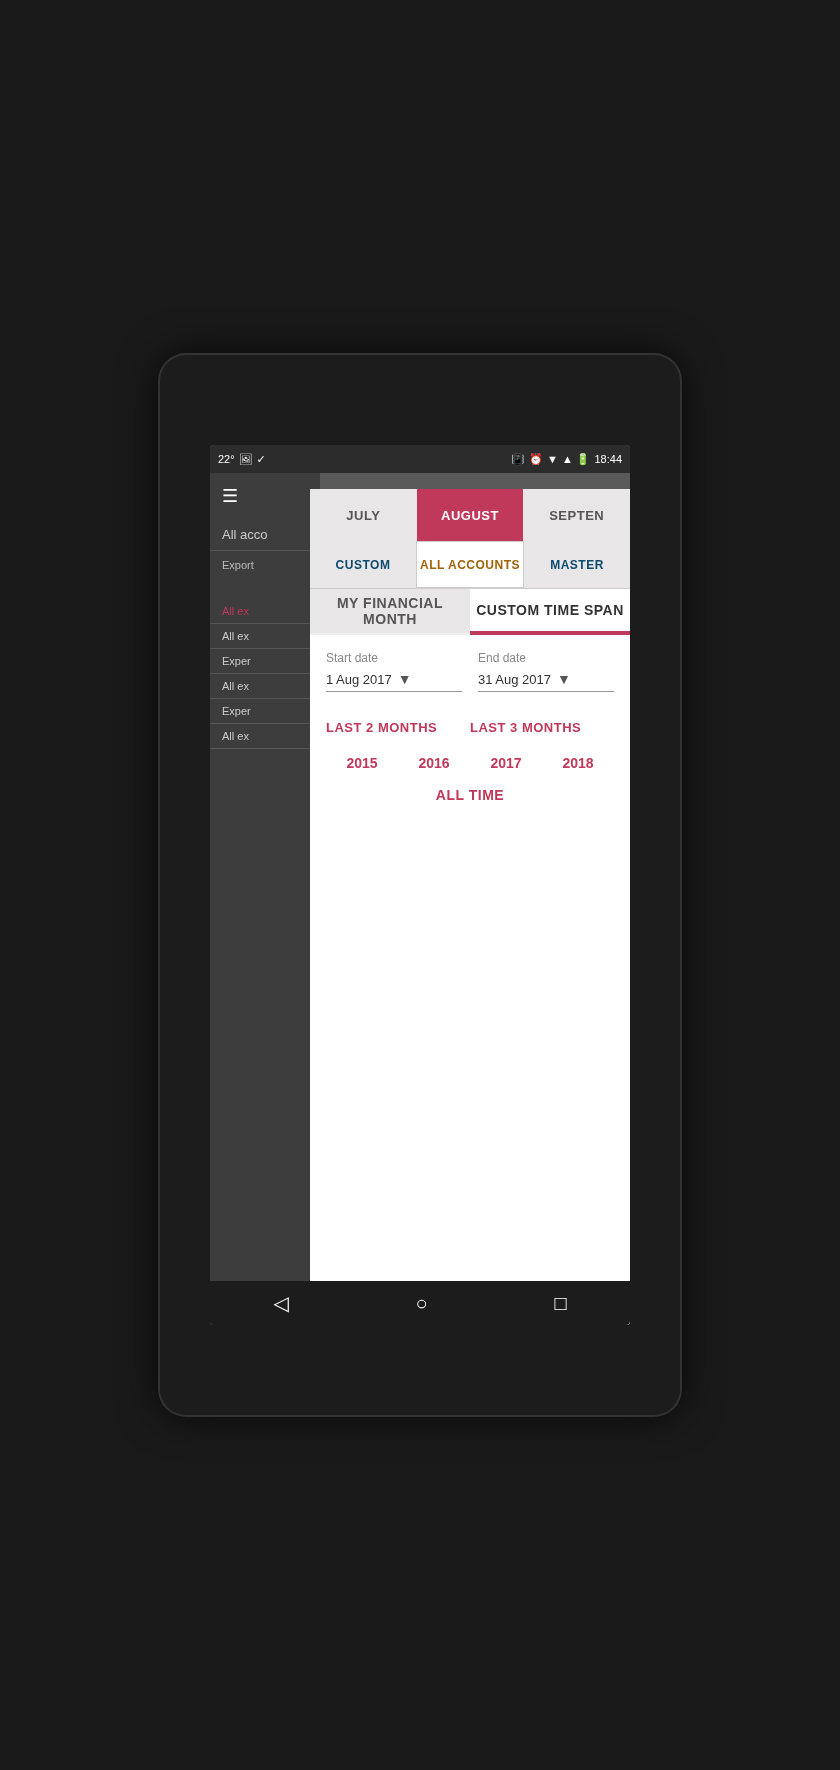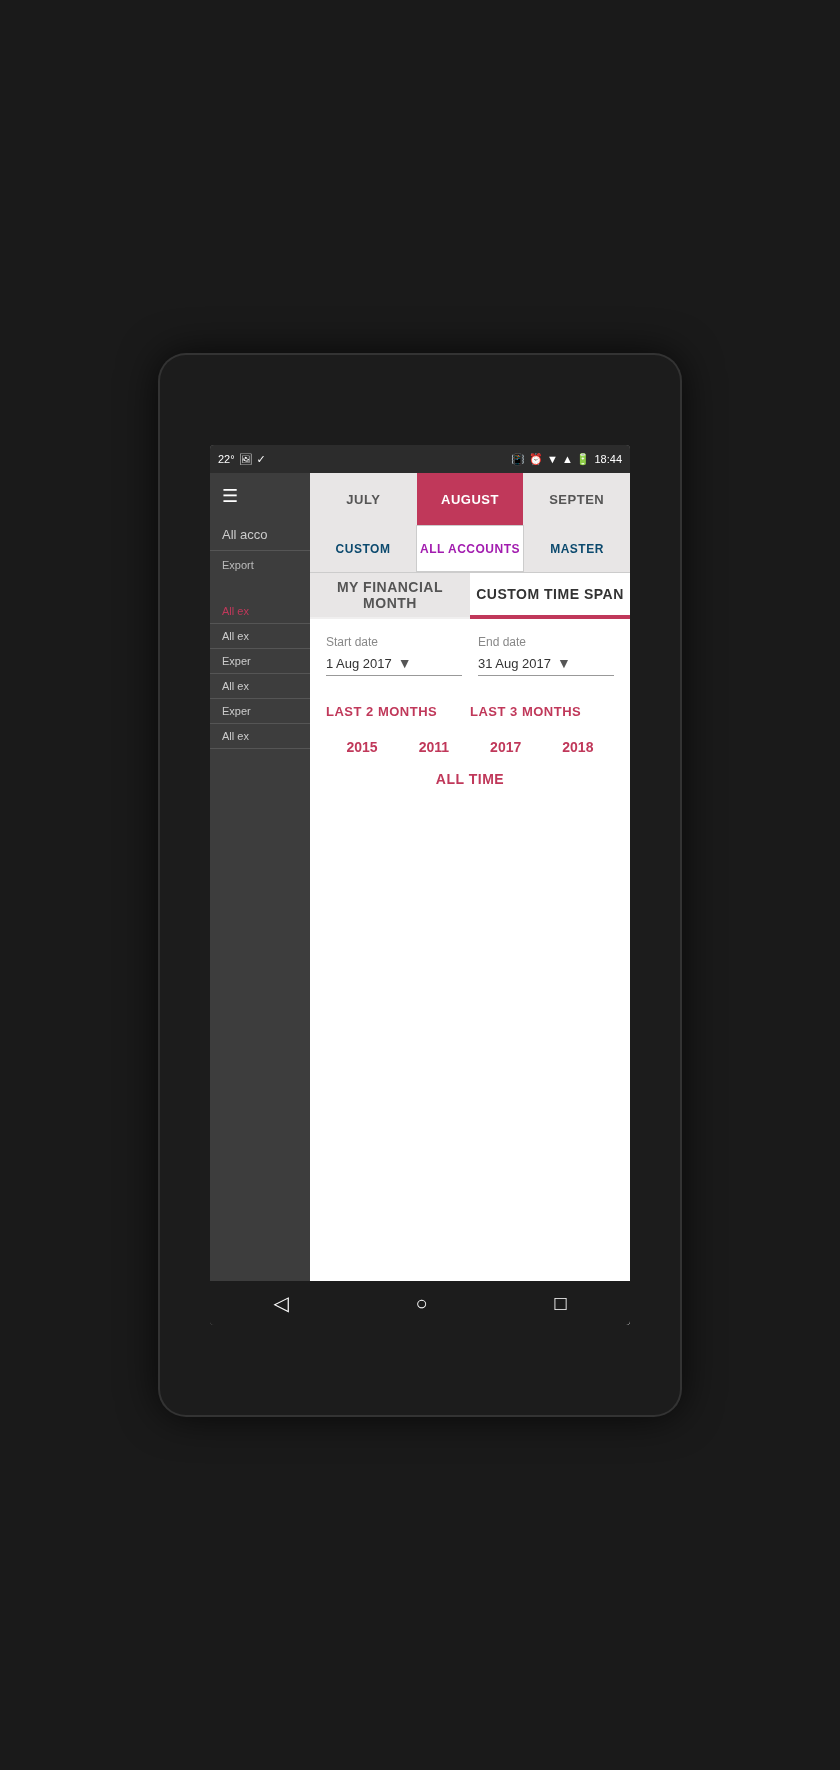--- a/index.html
+++ b/index.html
@@ -106,21 +106,21 @@
     }
 
     .sidebar-item.active {
       color: #c0385a;
     }
 
     
     .modal-overlay {
       position: absolute;
       left: 100px;
-      top: 0;
+      top: 16px;
       width: calc(100% - 100px);
       height: 100%;
       background: #f0efef;
       z-index: 5;
       display: flex;
       flex-direction: column;
     }
 
     
     .month-tabs {
@@ -164,21 +164,21 @@
       height: 100%;
       font-size: 12px;
       font-weight: bold;
       color: #0c4a6e;
       letter-spacing: 0.5px;
     }
 
     .account-tab.active {
       background: white;
       border: 1px solid #ccc;
-      color: #a21caf;
+      color: #a16207;
     }
 
     
     .filter-tabs {
       display: flex;
       background: #e8e6e6;
       height: 44px;
     }
 
     .filter-tab {
@@ -400,21 +400,21 @@
           </div>
 
           <div class="quick-btn-row">
             <div class="quick-btn">LAST 2 MONTHS</div>
             <div class="quick-btn">LAST 3 MONTHS</div>
           </div>
 
 
           <div class="year-row">
             <div class="year-btn">2015</div>
-            <div class="year-btn">2011</div>
+            <div class="year-btn">2016</div>
             <div class="year-btn">2017</div>
             <div class="year-btn">2018</div>
           </div>
 
           <div class="all-time-row">
             <div class="all-time-btn">ALL TIME</div>
           </div>
 
         </div>
       </div>

